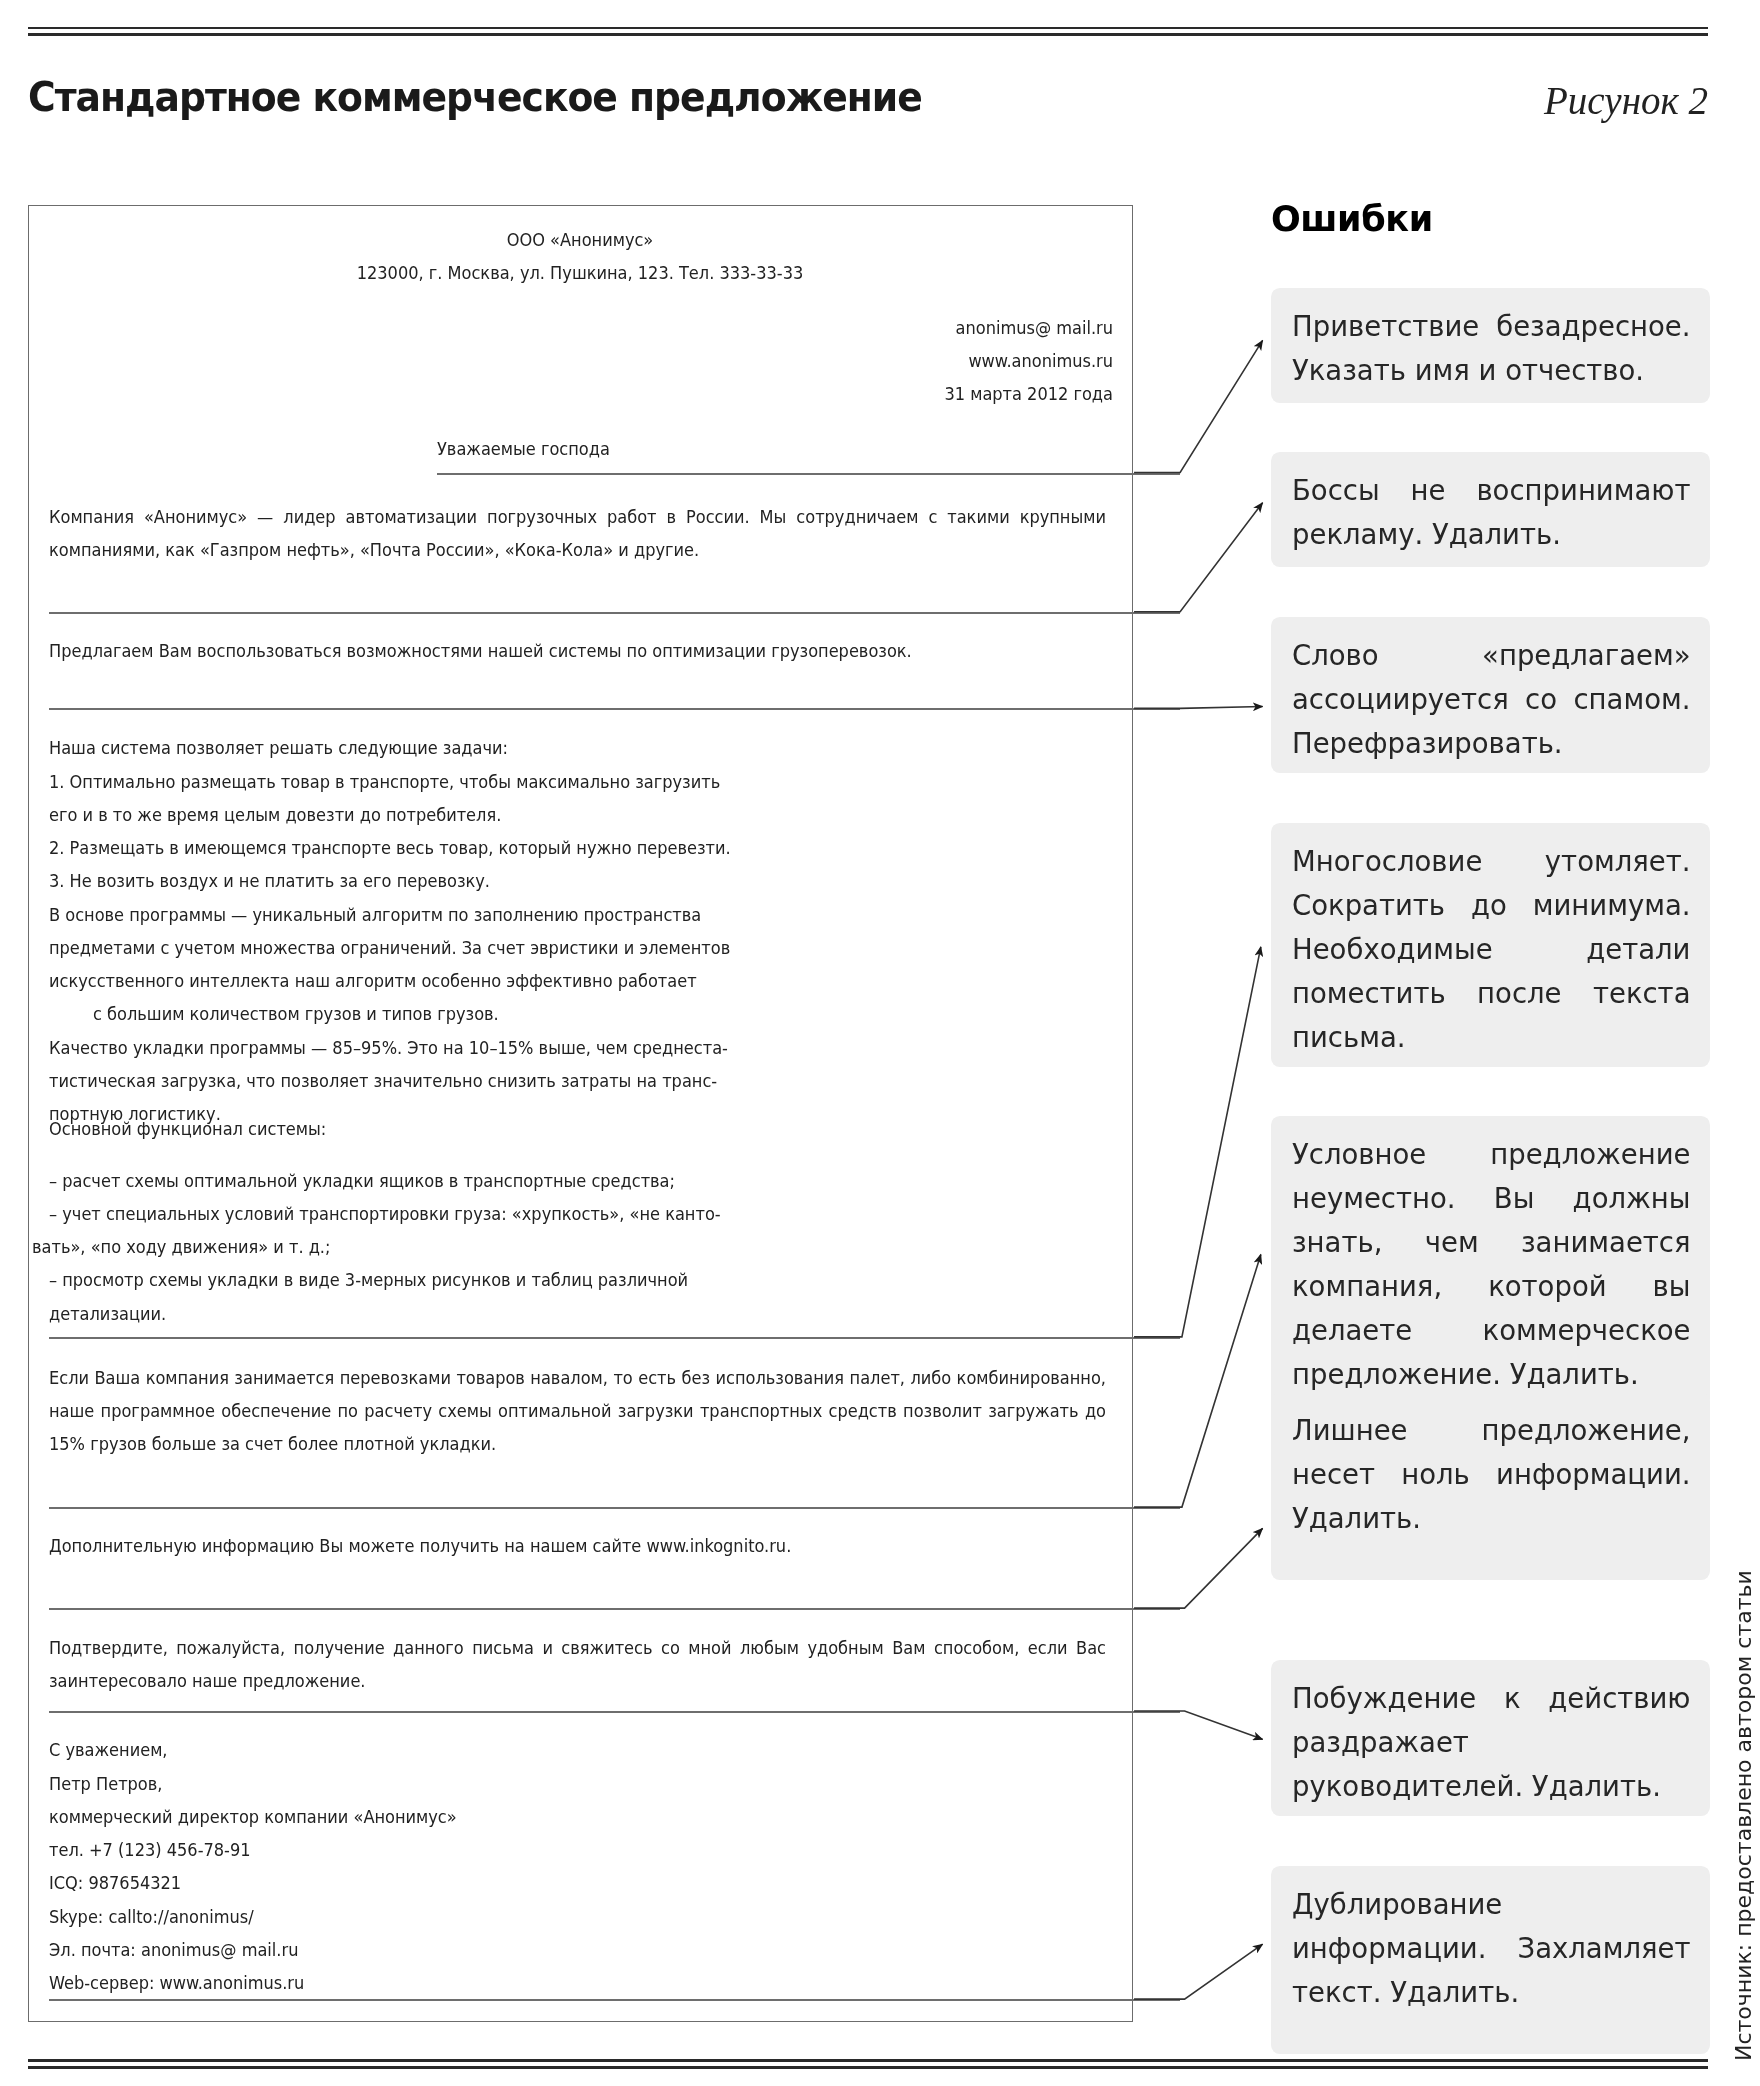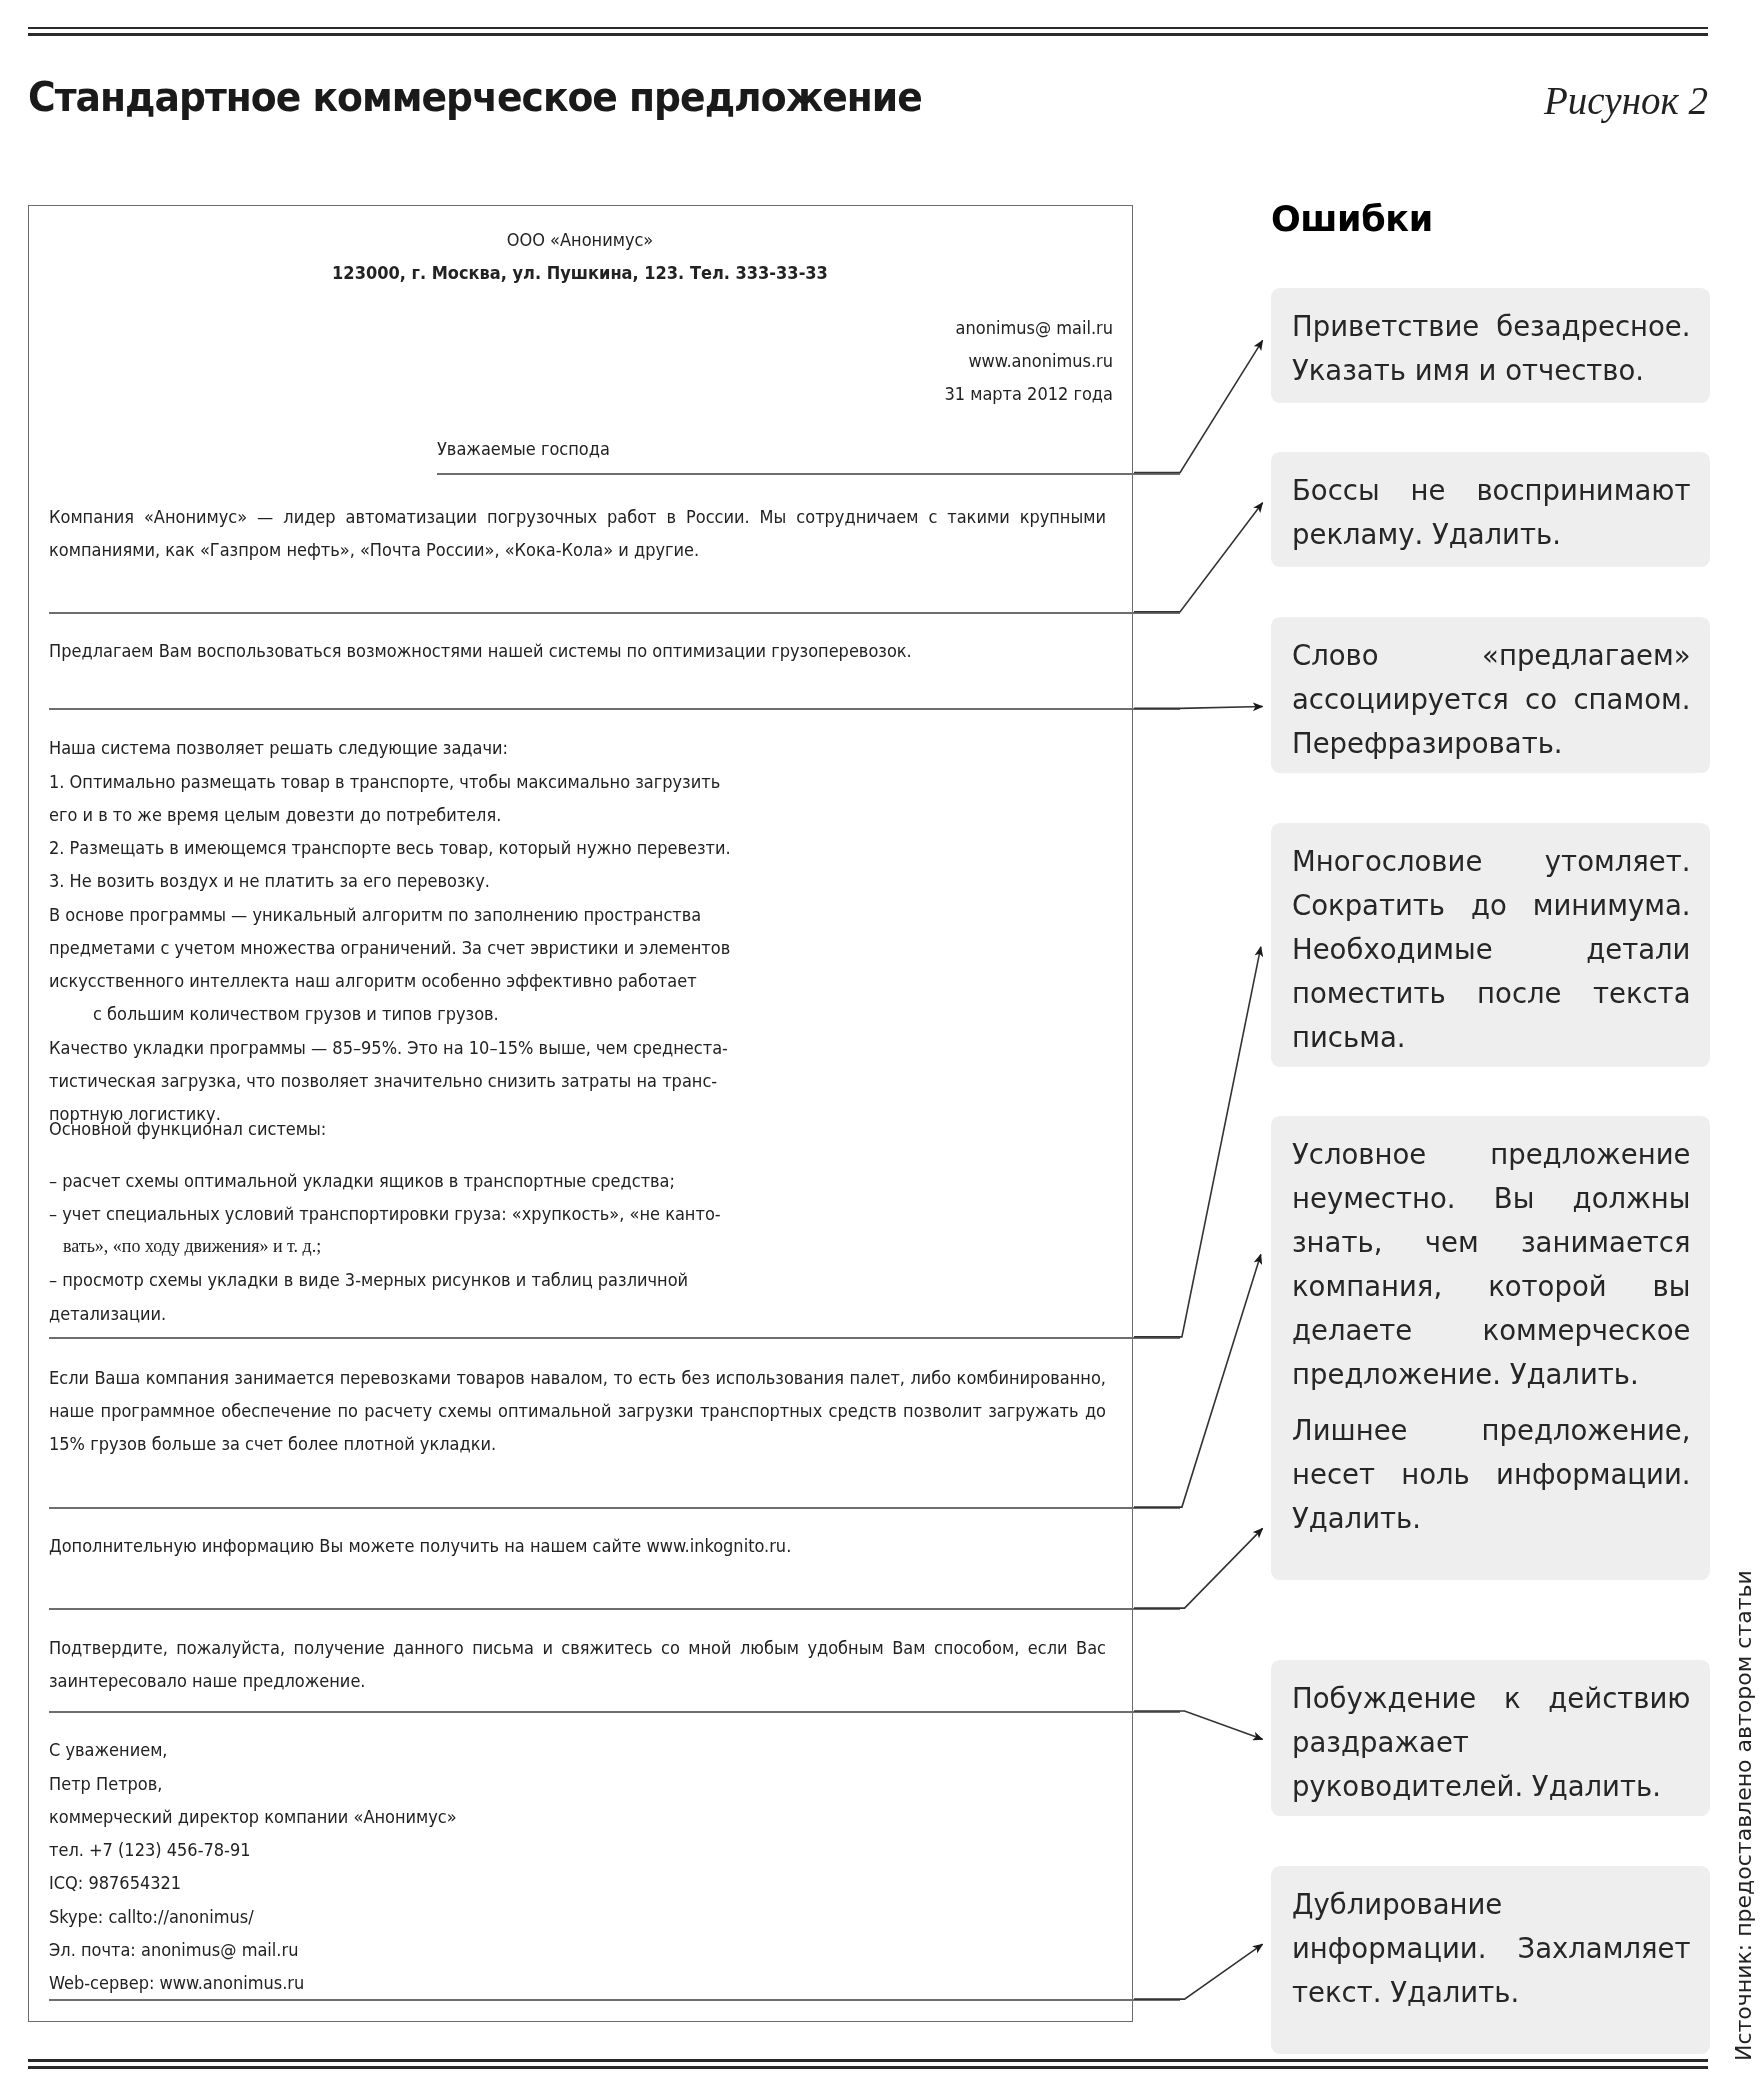--- a/index.html
+++ b/index.html
@@ -51,21 +51,21 @@
 
 <div class="rule" style="top:26.6px;"></div>
 <div class="rule" style="top:33px;"></div>
 
 <h1 class="title">Стандартное коммерческое предложение</h1>
 <div class="fig-label">Рисунок 2</div>
 
 <div class="letter"></div>
 
 <div class="lt center" style="top:223px;">ООО «Анонимус»</div>
-<div class="lt center" style="top:256px;font-weight:bold;">123000, г. Москва, ул. Пушкина, 123. Тел. 333-33-33</div>
+<div class="lt center" style="top:256px;">123000, г. Москва, ул. Пушкина, 123. Тел. 333-33-33</div>
 
 <div class="lt right" style="top:311px;">anonimus@ mail.ru</div>
 <div class="lt right" style="top:344px;">www.anonimus.ru</div>
 <div class="lt right" style="top:377px;">31 марта 2012 года</div>
 
 <div class="lt" style="left:437px; top:432px;">Уважаемые господа</div>
 <div class="sep" style="left:437px; top:473px; width:743px;"></div>
 
 <div class="lt para" style="top:500px;">Компания «Анонимус» — лидер автоматизации погрузочных работ в России. Мы сотрудничаем с такими крупными компаниями, как «Газпром нефть», «Почта России», «Кока-Кола» и другие.</div>
 <div class="sep" style="left:49px; top:612px; width:1131px;"></div>
@@ -82,21 +82,21 @@
     <div class="lt" style="left: 49px; top: 898px;">В основе программы — уникальный алгоритм по заполнению пространства</div>
     <div class="lt" style="left: 49px; top: 931px;">предметами с учетом множества ограничений. За счет эвристики и элементов</div>
     <div class="lt" style="left: 49px; top: 964px;">искусственного интеллекта наш алгоритм особенно эффективно работает</div>
     <div class="lt" style="left: 49px; top: 997px; margin-left: 44px;">с большим количеством грузов и типов грузов.</div>
     <div class="lt" style="left: 49px; top: 1031px;">Качество укладки программы — 85–95%. Это на 10–15% выше, чем среднеста-</div>
     <div class="lt" style="left: 49px; top: 1064px;">тистическая загрузка, что позволяет значительно снизить затраты на транс-</div>
     <div class="lt" style="left: 49px; top: 1097px;">портную логистику.</div>
     <div class="lt" style="left: 49px; top: 1112px; text-align: center;">Основной функционал системы:</div>
     <div class="lt" style="left: 49px; top: 1164px;">– расчет схемы оптимальной укладки ящиков в транспортные средства;</div>
     <div class="lt" style="left: 49px; top: 1197px;">– учет специальных условий транспортировки груза: «хрупкость», «не канто-</div>
-    <div class="lt" style="left: 63px; top: 1230px; font-family: Liberation Serif, serif;">вать», «по ходу движения» и т. д.;</div>
+    <div class="lt" style="left: 32px; top: 1230px;">вать», «по ходу движения» и т. д.;</div>
     <div class="lt" style="left: 49px; top: 1263px;">– просмотр схемы укладки в виде 3-мерных рисунков и таблиц различной</div>
     <div class="lt" style="left: 49px; top: 1297px;">детализации.</div>
   </div>
 <div class="sep" style="left:49px; top:1337px; width:1131px;"></div>
 
 <div class="lt para" style="top:1361px;">Если Ваша компания занимается перевозками товаров навалом, то есть без использования палет, либо комбинированно, наше программное обеспечение по расчету схемы оптимальной загрузки транспортных средств позволит загружать до 15% грузов больше за счет более плотной укладки.</div>
 <div class="sep" style="left:49px; top:1507px; width:1131px;"></div>
 
 <div class="lt para" style="top:1529px;">Дополнительную информацию Вы можете получить на нашем сайте www.inkognito.ru.</div>
 <div class="sep" style="left:49px; top:1608px; width:1131px;"></div>

